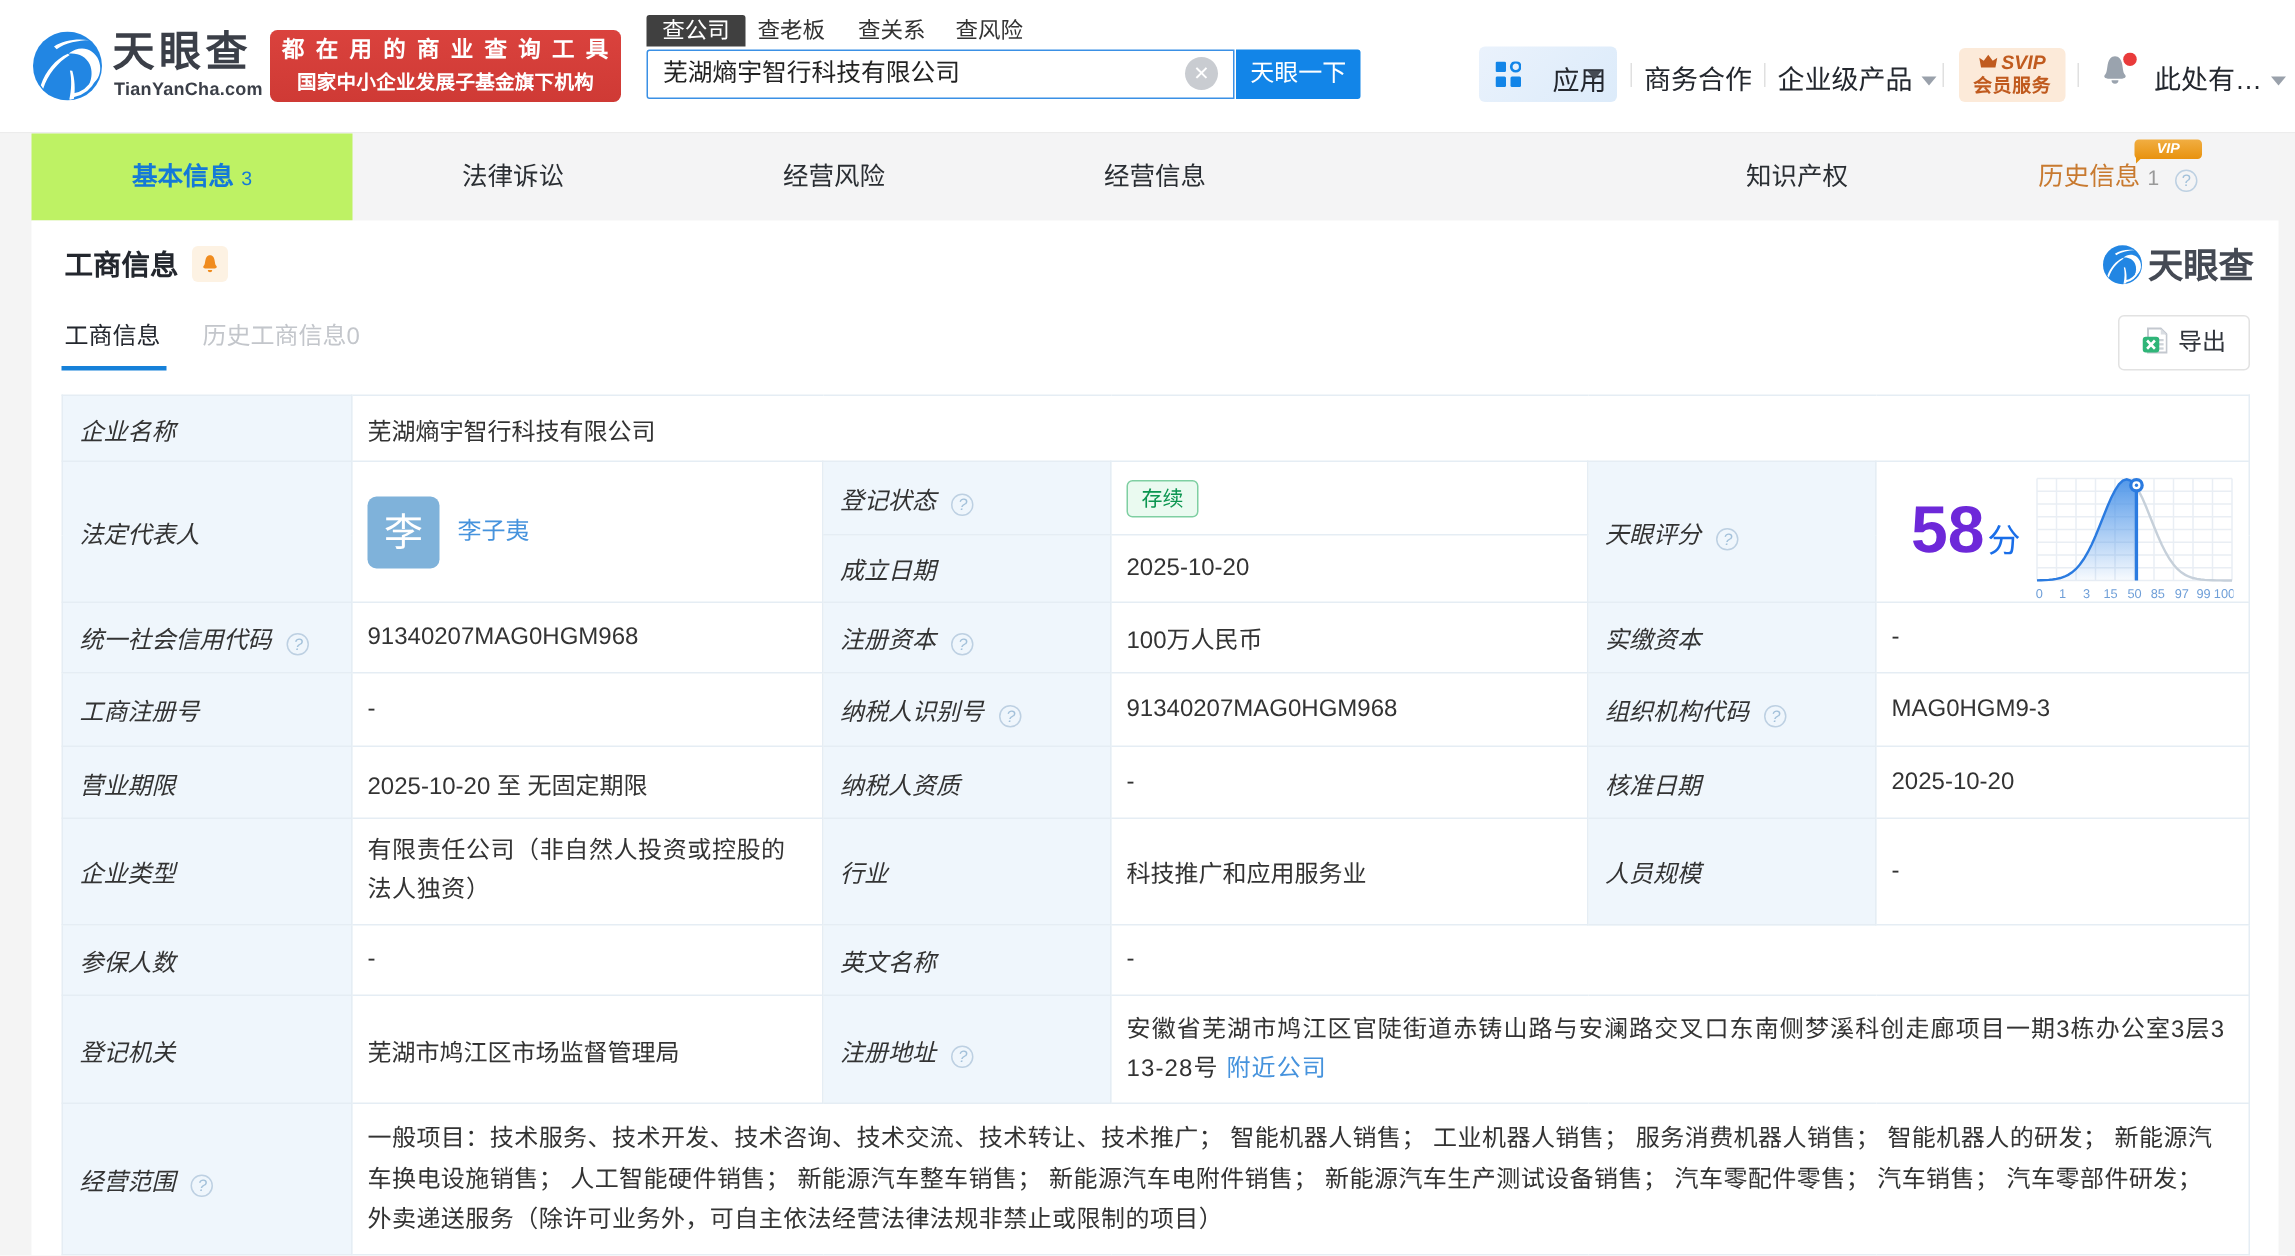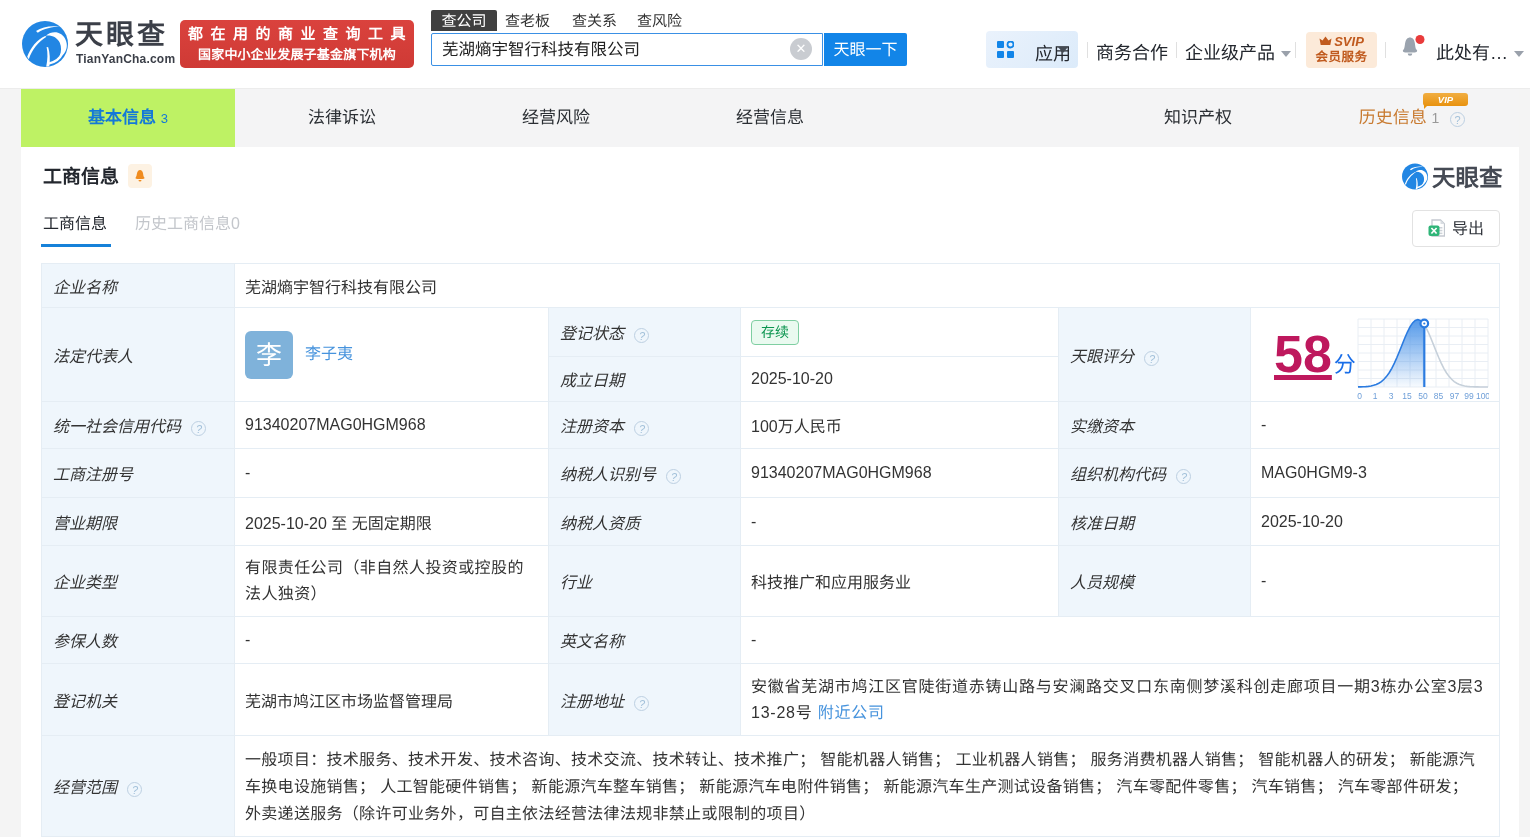--- a/index.html
+++ b/index.html
@@ -47,21 +47,21 @@
 #exportbtn{position:absolute;right:19px;top:63px;width:88px;height:37px;border:1px solid #e2e2e2;border-radius:4px;background:#fff;line-height:35px;text-align:center;font-size:16px;color:#30343b;}
 
 #tbl{position:absolute;left:20px;top:116px;border-collapse:collapse;table-layout:fixed;width:1458px;}
 #tbl td{border:1px solid #e5edf4;font-size:16px;color:#333;padding:6px 10px;vertical-align:middle;word-break:break-all;}
 #tbl td.lb{background:#eff6fc;padding-left:11px;font-style:italic;}
 .q{display:inline-block;width:15px;height:15px;border:1px solid #bdd0e2;border-radius:50%;color:#a3c1da;font-size:11px;line-height:14px;text-align:center;vertical-align:-1px;margin-left:6px;font-weight:normal;}
 .tag-green{display:inline-block;height:25px;line-height:23px;padding:0 9px;border:1px solid #7fcfa2;background:#eafaf0;color:#0c9550;font-size:14px;border-radius:4px;}
 .avatar{display:inline-block;width:48px;height:48px;background:#7fb2da;border-radius:6px;color:#fff;font-size:26px;text-align:center;line-height:48px;vertical-align:middle;}
 .plink{color:#4693dd;margin-left:12px;}
 .link{color:#4693dd;}
-.score{font-size:52px;font-weight:bold;color:#be185d;text-decoration:underline;}
+.score{font-size:44px;font-weight:bold;color:#6d28d9;}
 .score-fen{font-size:22px;color:#1a6ee8;margin-left:2px;}
 </style>
 </head>
 <body>
 
 <div id="header">
   <svg class="abs" style="left:22px;top:21px" width="46" height="46" viewBox="0 0 46 46">
     <circle cx="23" cy="23" r="23" fill="#2286e3"></circle>
     <path d="M14,10 C20,6 29,4.5 37.5,5.8 C30.5,5.8 21.5,7.5 15.8,11.8 Z" fill="#fff"></path>
     <path d="M23.7,14.7 C27.5,11.7 32,10.6 36,11.8 C40.8,13.3 44,17.6 44.7,22.6 C45.3,27.4 43.6,31.9 40,34.6 L37.6,34.9 C39.4,30.8 39.6,25.8 37.8,21.8 C35.3,16.6 30,14 23.7,14.7 Z" fill="#fff"></path>

